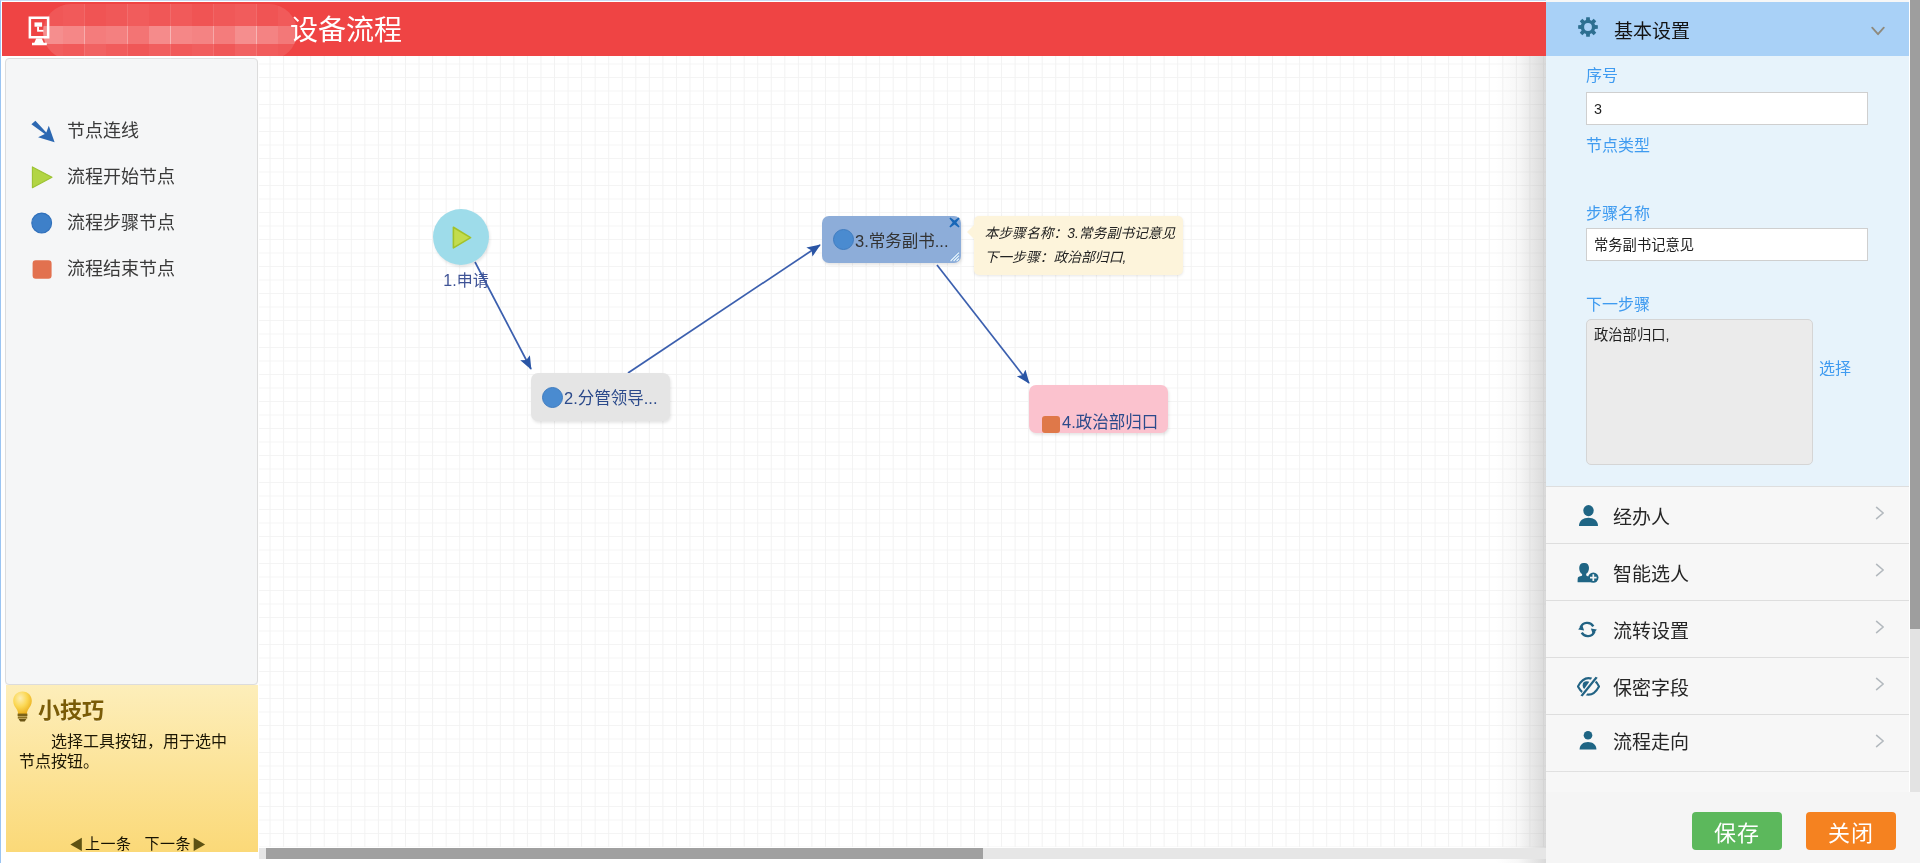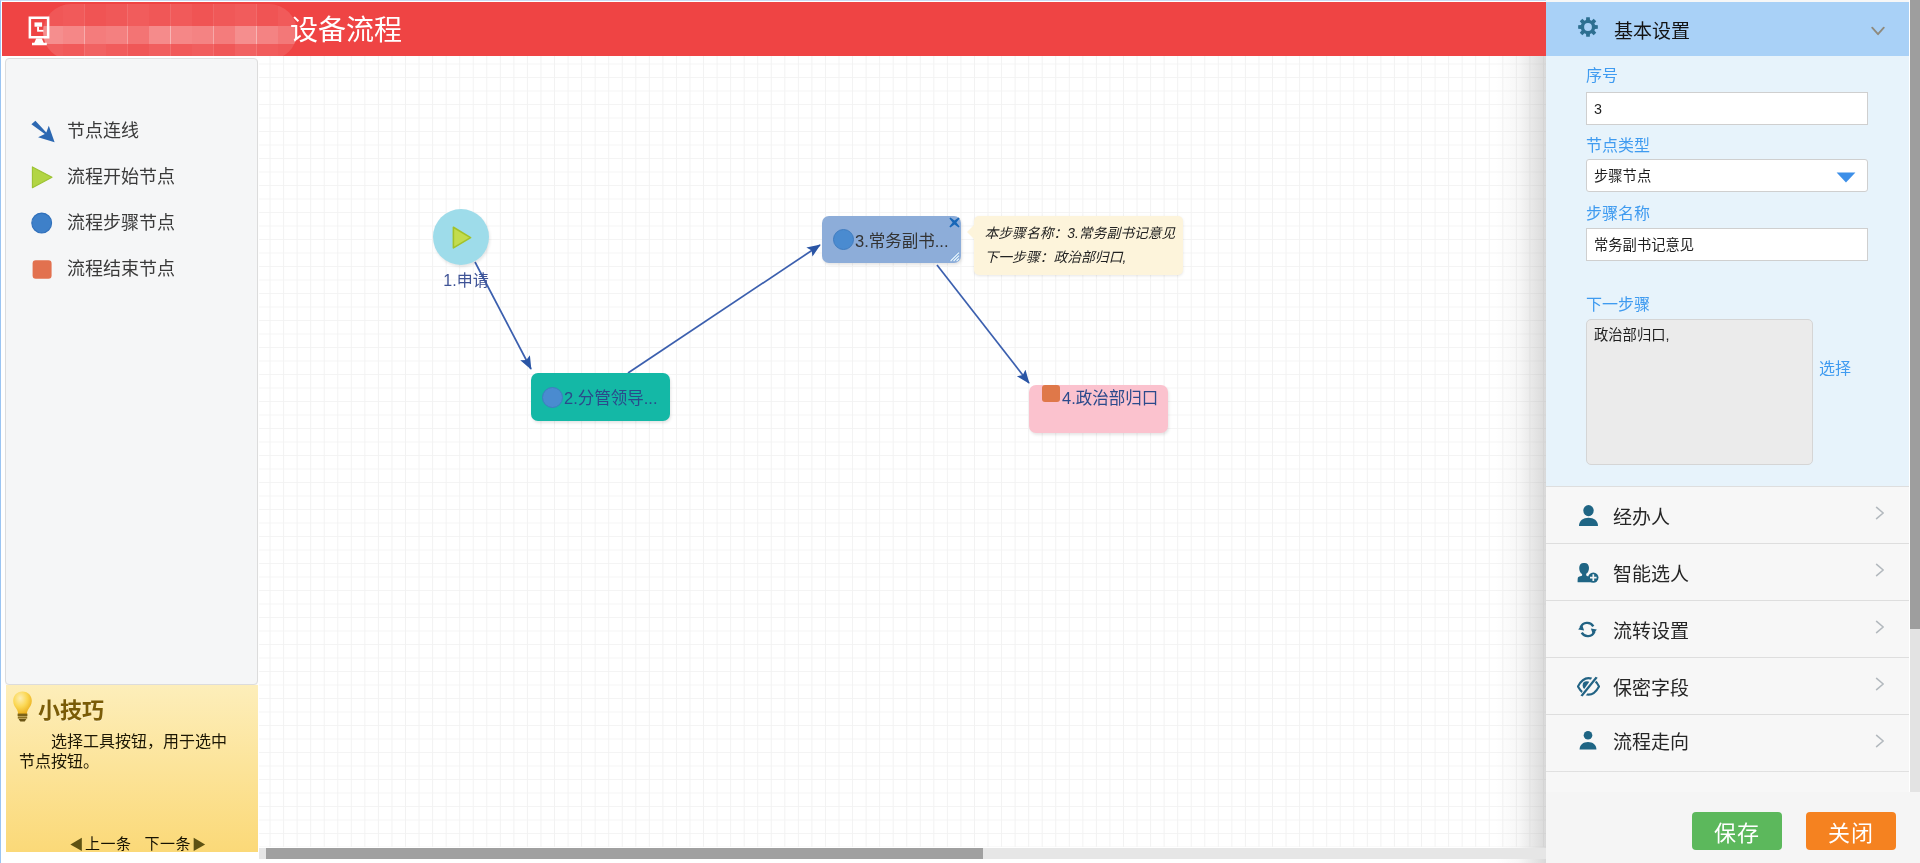--- a/index.html
+++ b/index.html
@@ -60,25 +60,25 @@
   .hscroll{position:absolute;left:0;top:792px;width:1287px;height:11px;background:#e6e6e6;}
   .hscroll-thumb{position:absolute;left:7px;top:0;width:717px;height:11px;background:#a0a0a0;}
 
   
   .node{position:absolute;box-sizing:border-box;}
   .node-start{width:56px;height:56px;border-radius:50%;background:#9edcea;
               display:flex;align-items:center;justify-content:center;
               box-shadow:1px 2px 3px rgba(0,0,0,0.10);}
   .node-start-label{position:absolute;left:-8px;top:58px;width:82px;text-align:center;
                     font-size:16px;color:#3f5396;white-space:nowrap;}
-  .node-step{background:#14b8a6;border-radius:7px;display:flex;align-items:center;
+  .node-step{background:#e5e5e5;border-radius:7px;display:flex;align-items:center;
              padding-left:11px;font-size:16.5px;color:#2b4a8b;
              box-shadow:1px 2px 3px rgba(0,0,0,0.10);}
   .node-step.sel{background:#8dadd9;color:#333;}
-  .node-end{background:#fbc2ce;border-radius:7px;display:flex;align-items:flex-start;
+  .node-end{background:#fbc2ce;border-radius:7px;display:flex;align-items:flex-end;
             padding-left:13px;font-size:16.5px;color:#2b4a8b;
             box-shadow:1px 2px 3px rgba(0,0,0,0.10);}
   .dot{width:19px;height:19px;border-radius:50%;background:#4a8bd0;
        border:1px solid #3f7cc0;flex:0 0 19px;margin-right:1px;}
   .sq{width:18px;height:17px;border-radius:3px;background:#df7849;flex:0 0 18px;margin-right:2px;}
 
   .tooltipbox{position:absolute;background:#fdf4db;border-radius:5px;
               box-shadow:0 1px 3px rgba(0,0,0,.10);padding:6px 11px;box-sizing:border-box;}
   .tooltipbox div{font-size:13.8px;color:#222;line-height:24px;white-space:nowrap;}
   .tooltip-arrow{position:absolute;left:-7px;top:8px;width:0;height:0;
@@ -306,26 +306,20 @@
             <path d="M1.2 1.6 L7 8.2 L12.8 1.6" stroke="#8f8a7d" stroke-width="1.8" fill="none" stroke-linecap="round" stroke-linejoin="round"></path>
           </svg>
       </span>
     </div>
 
     <div class="rp-basic">
       <div class="fld-label" style="position:absolute;left:40px;top:6px;">序号</div>
       <div class="fld-input" style="position:absolute;left:40px;top:36px;width:282px;height:33px;line-height:32px;">3</div>
 
       <div class="fld-label" style="position:absolute;left:40px;top:76px;">节点类型</div>
-      <div class="fld-input" style="position:absolute;left:40px;top:103px;width:282px;height:33px;line-height:32px;border-radius:3px;">
-        <span>步骤节点</span>
-        <svg style="position:absolute;right:11px;top:12px;" width="20" height="11" viewBox="0 0 20 11">
-            <path d="M0.6 0.6 L19.4 0.6 L10 10.4 Z" fill="#3d8fe8"></path>
-          </svg>
-      </div>
 
       <div class="fld-label" style="position:absolute;left:40px;top:144px;">步骤名称</div>
       <div class="fld-input" style="position:absolute;left:40px;top:172px;width:282px;height:33px;line-height:32px;">常务副书记意见</div>
 
       <div class="fld-label" style="position:absolute;left:40px;top:235px;">下一步骤</div>
       <div class="fld-textarea" style="position:absolute;left:40px;top:263px;width:227px;height:146px;">政治部归口,</div>
       <div class="sel-link" style="position:absolute;left:273px;top:266px;">选择</div>
     </div>
 
     <div class="rp-list">

